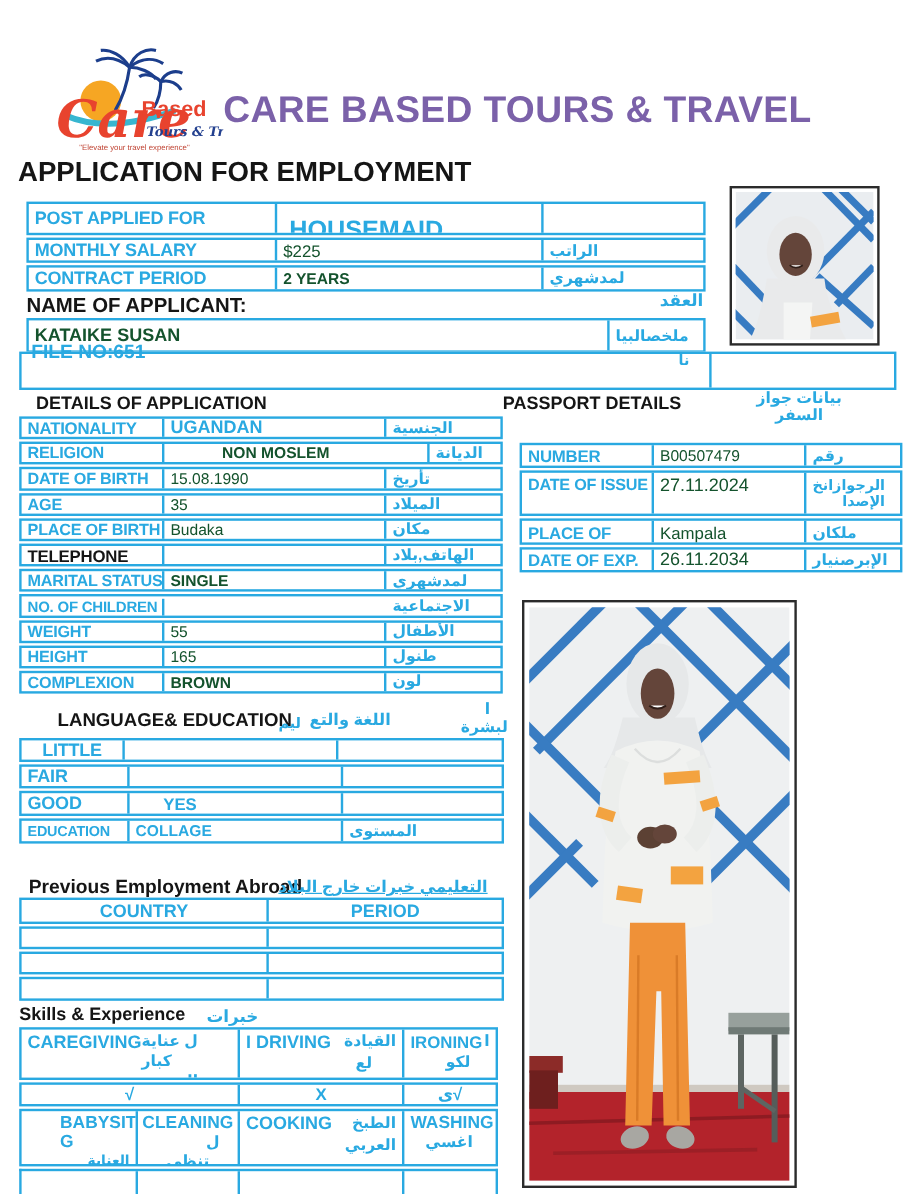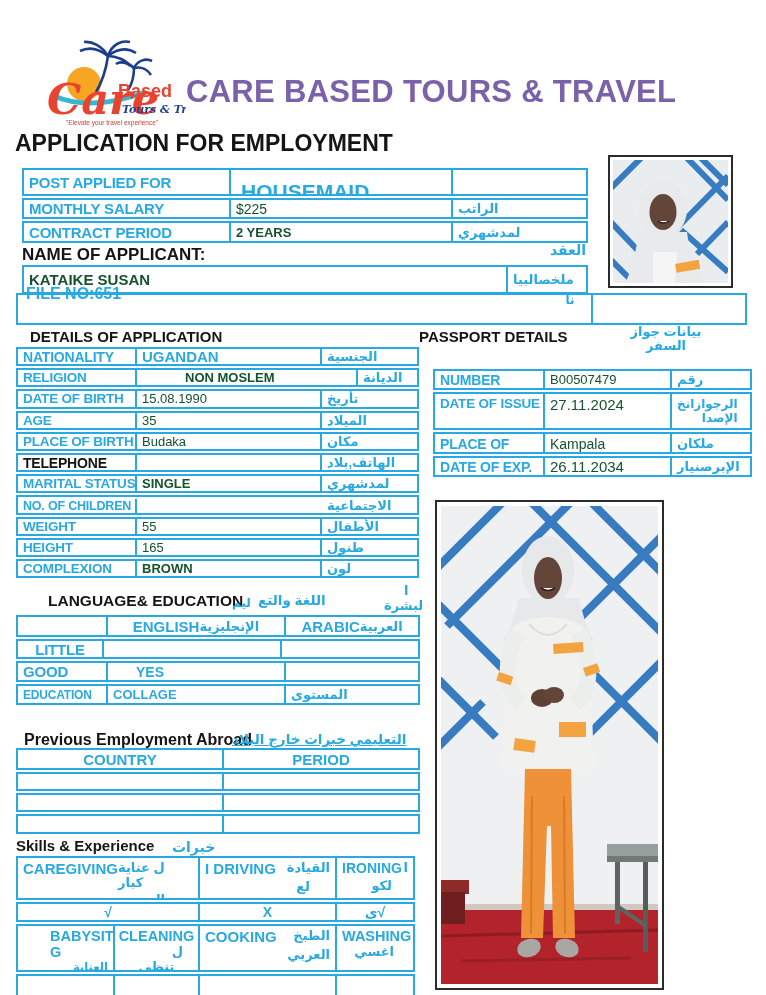--- a/index.html
+++ b/index.html
@@ -314,34 +314,34 @@
     </div>
   </div>
 
   <div class="abs sechead" style="left:48px;top:592px;font-size:15.5px;">LANGUAGE&amp; EDUCATION</div>
   <div class="abs arv" style="left:232px;top:596px;font-size:12px;">ليم</div>
   <div class="abs arv" style="left:258px;top:592px;font-size:13.5px;">اللغة والتع</div>
   <div class="abs arv" style="left:404px;top:583px;font-size:13px;">ا</div>
   <div class="abs arv" style="left:384px;top:598px;font-size:13px;">لبشرة</div>
 
   <div class="abs" style="left:16px;top:615px;width:404px;">
-    <div class="trow" style="height:22px;">
-      <div class="tc" style="width:90px;"></div>
-      <div class="tc ctr" style="width:178px;">
-          <span class="cy" style="font-size:15px;">ENGLISH</span>
-          <span class="arv" style="font-size:13px;">الإنجليزية</span>
-        </div>
-      <div class="tc ctr" style="flex:1;">
-          <span class="cy" style="font-size:15px;">ARABIC</span>
-          <span class="arv" style="font-size:13px;">العربية</span>
-        </div>
-    </div>
     <div class="trow" style="height:20px;">
       <div class="tc" style="width:86px;justify-content:center;">
           <span class="lab" style="font-size:15px;">LITTLE</span>
+        </div>
+      <div class="tc" style="width:178px;">
+          <span class="cy"></span>
+        </div>
+      <div class="tc" style="flex:1;">
+          <span class="arv"></span>
+        </div>
+    </div>
+    <div class="trow" style="height:20px;">
+      <div class="tc" style="width:90px;">
+          <span class="lab" style="font-size:15px;">FAIR</span>
         </div>
       <div class="tc" style="width:178px;">
           <span class="cy"></span>
         </div>
       <div class="tc" style="flex:1;">
           <span class="arv"></span>
         </div>
     </div>
     <div class="trow" style="height:21px;">
       <div class="tc" style="width:90px;">

